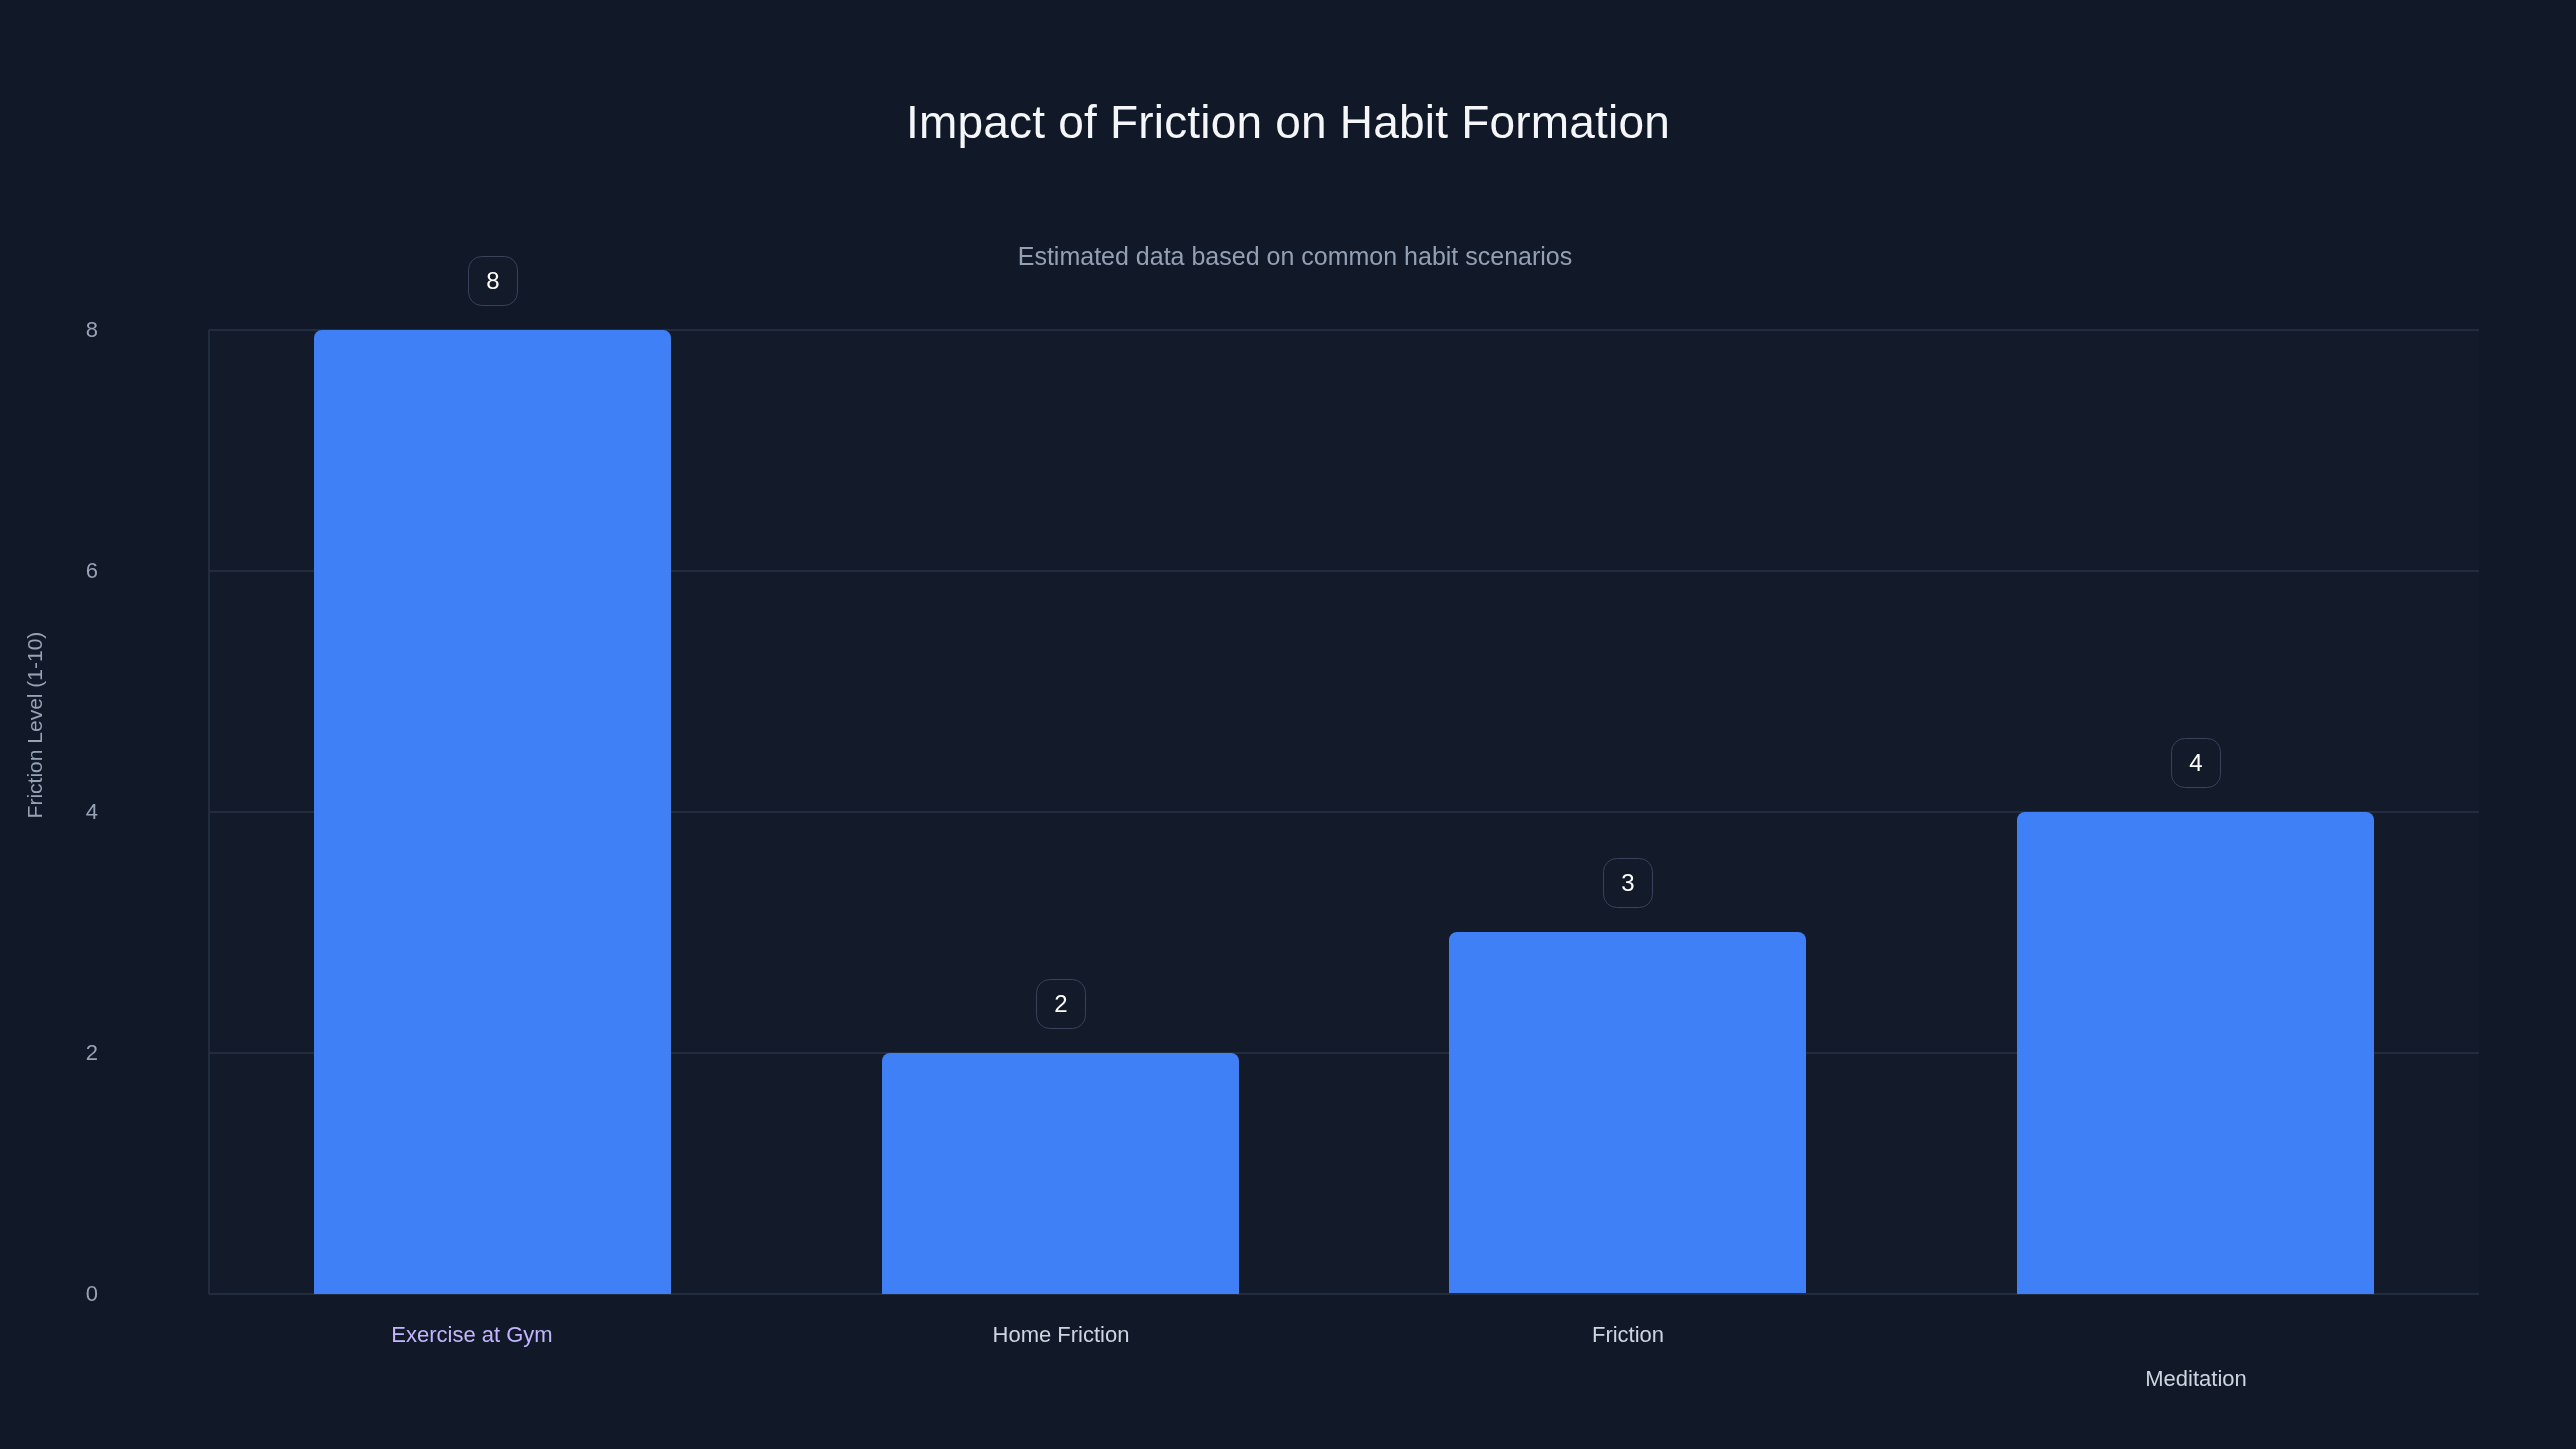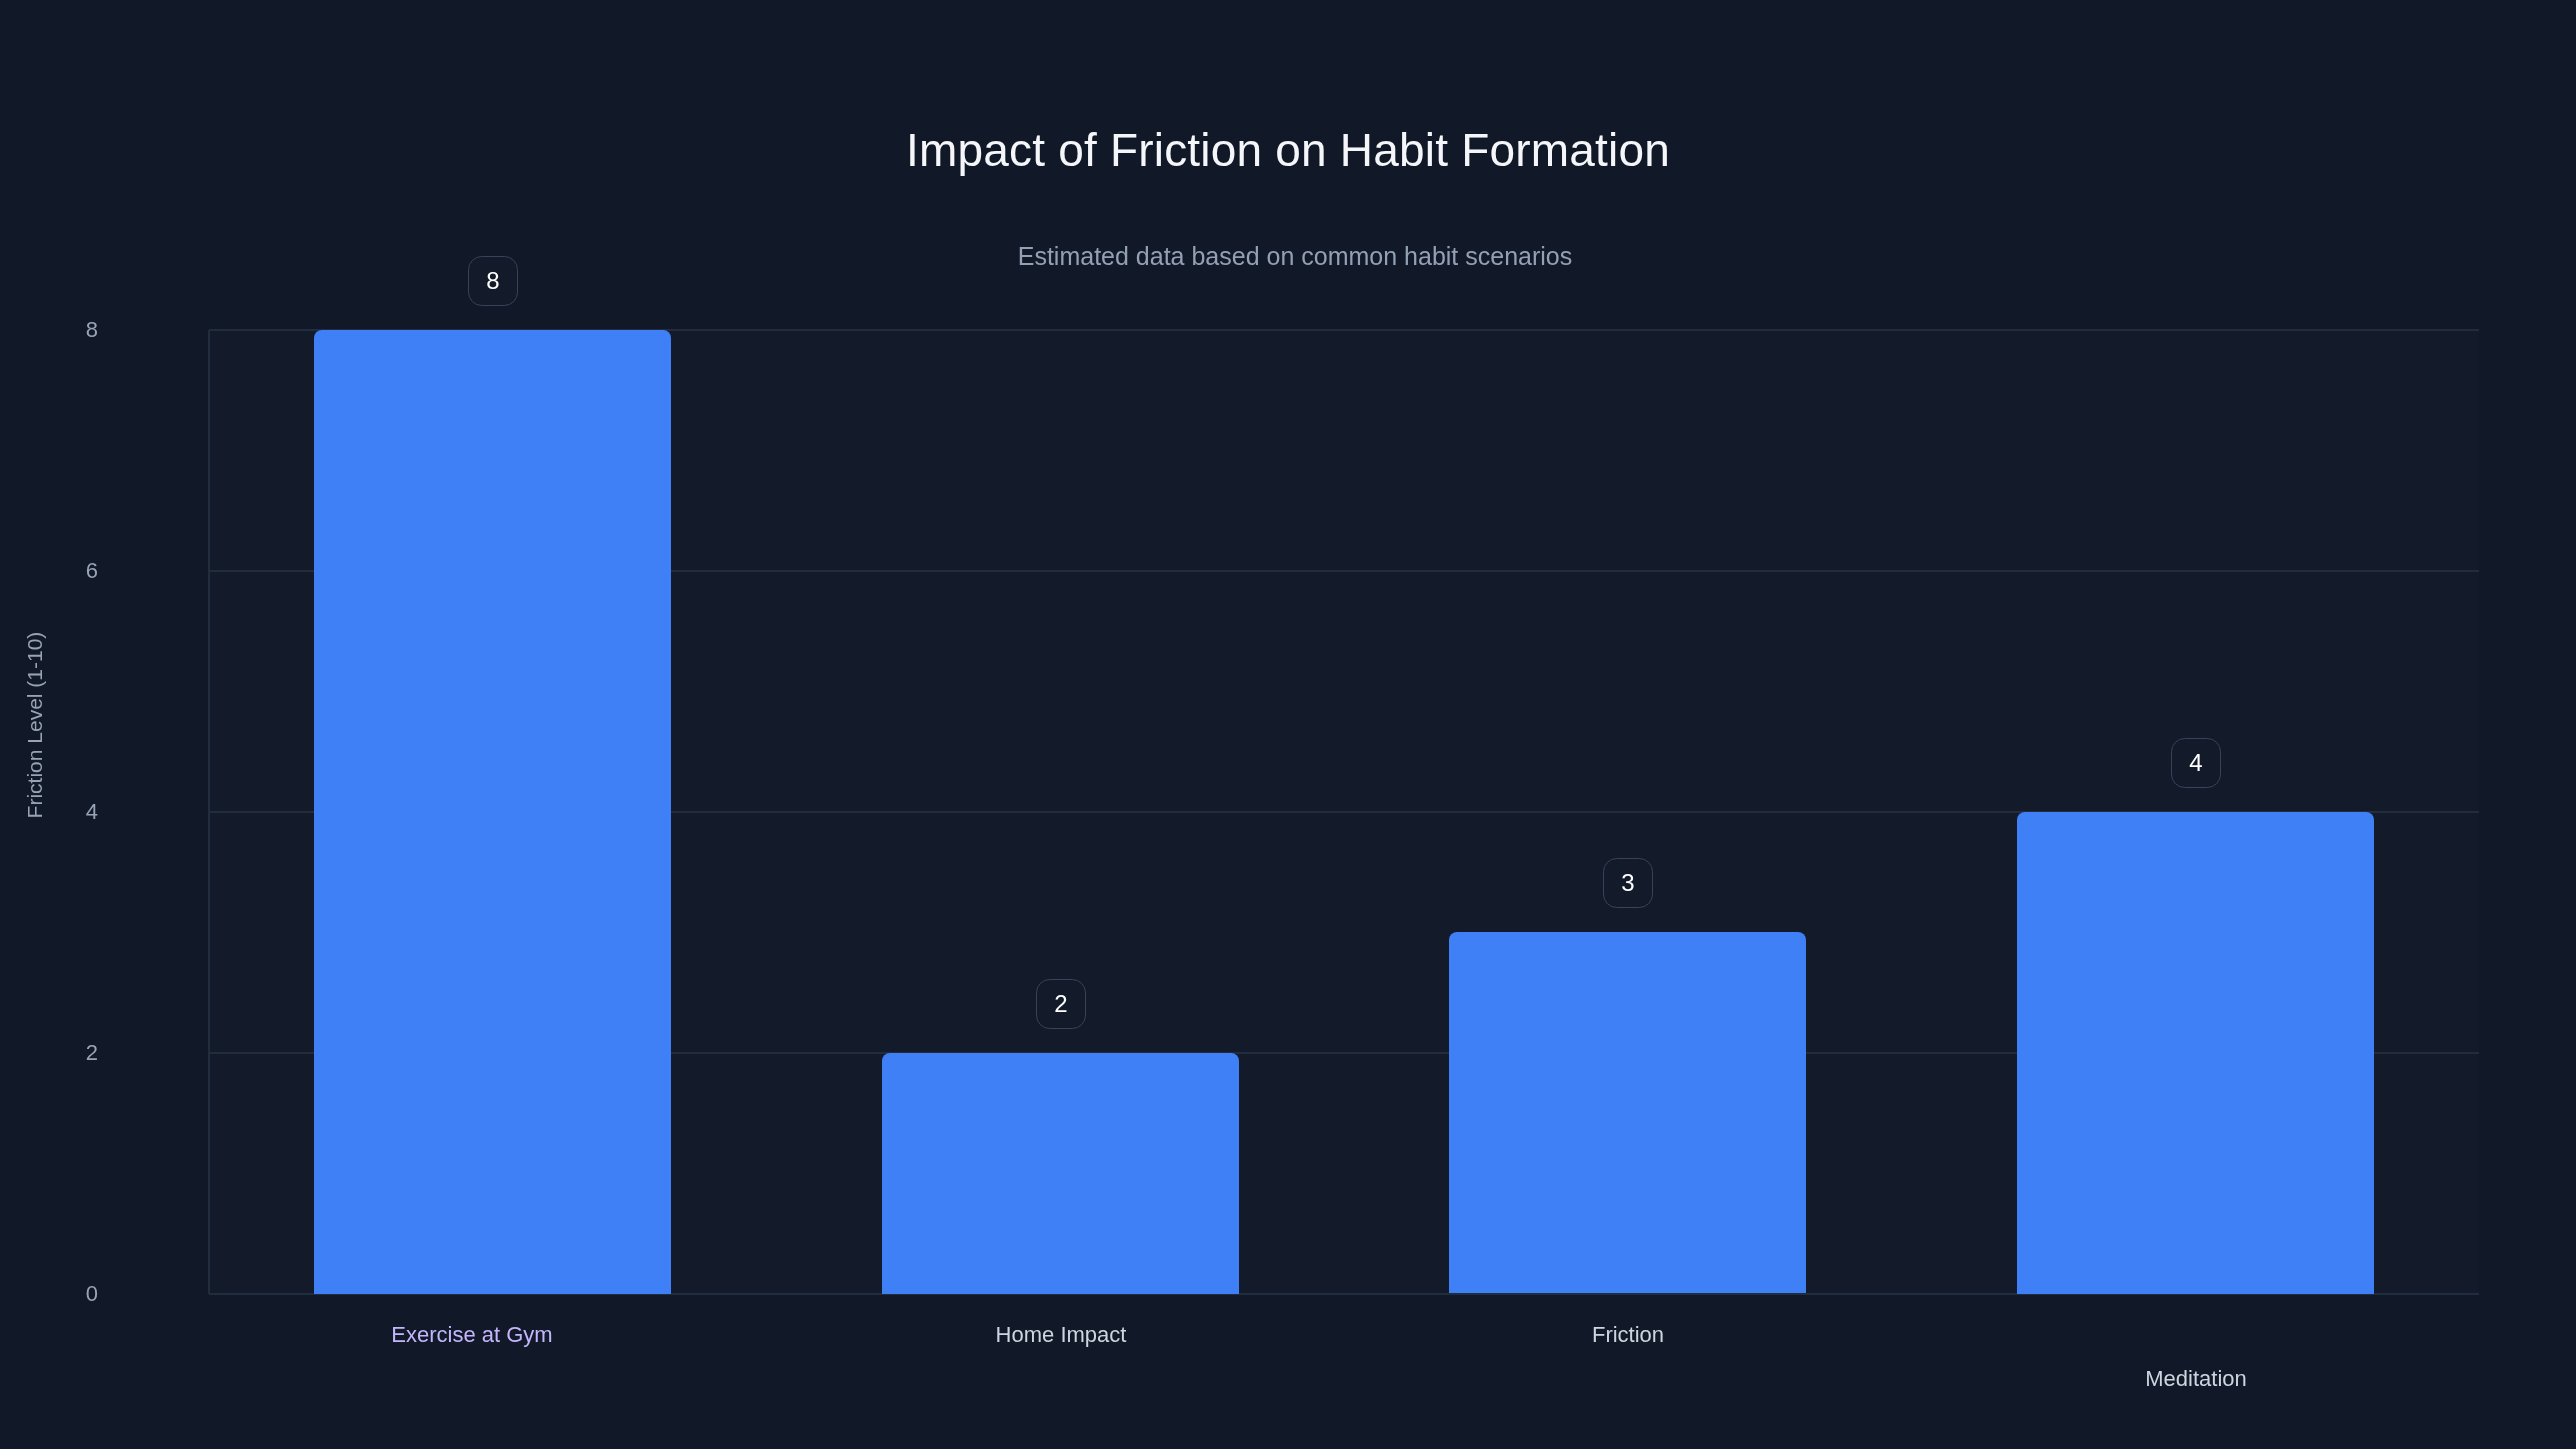--- a/index.html
+++ b/index.html
@@ -11,21 +11,20 @@
   }
 
   #chart-root { position:absolute; inset:0; }
 
   
   #chart-title {
     position:absolute; left:0; right:0; top:95px;
     text-align:center;
     font-size:46px; font-weight:400; letter-spacing:0.2px;
     color:#f4f6fa;
-    margin-top:28px;
   }
   #chart-subtitle {
     position:absolute; left:0; right:0; top:242px;
     text-align:center;
     font-size:25px; font-weight:400;
     color:#93a0b4;
     padding-left:14px;
   }
 
   
@@ -132,19 +131,19 @@
       <div class="bar" style="position: absolute; left: 2017px; top: 812px; width: 357px; height: 482px; background: rgb(64, 128, 247);"></div>
     </div>
   <div id="badges-layer">
       <div class="value-badge" style="left: 493px; top: 256px; border-color: rgb(57, 66, 90); background: rgb(19, 27, 43); color: rgb(255, 255, 255);">8</div>
       <div class="value-badge" style="left: 1061px; top: 979px; border-color: rgb(57, 66, 90); background: rgb(19, 27, 43); color: rgb(255, 255, 255);">2</div>
       <div class="value-badge" style="left: 1628px; top: 858px; border-color: rgb(57, 66, 90); background: rgb(19, 27, 43); color: rgb(255, 255, 255);">3</div>
       <div class="value-badge" style="left: 2196px; top: 738px; border-color: rgb(57, 66, 90); background: rgb(19, 27, 43); color: rgb(255, 255, 255);">4</div>
     </div>
   <div id="xticks-layer">
       <div class="x-tick" style="left: 472px; color: #c4b5fd;">Exercise at Gym</div>
-      <div class="x-tick" style="left: 1061px; color: rgb(206, 213, 224);">Home Impact</div>
+      <div class="x-tick" style="left: 1061px; color: rgb(206, 213, 224);">Home Friction</div>
       <div class="x-tick" style="left: 1628px; color: rgb(206, 213, 224);">Friction</div>
       <div class="x-tick" style="left: 2196px; color: rgb(206, 213, 224); margin-top: 44px;">Meditation</div>
     </div>
 
 </div>
 
 
 </body></html>

